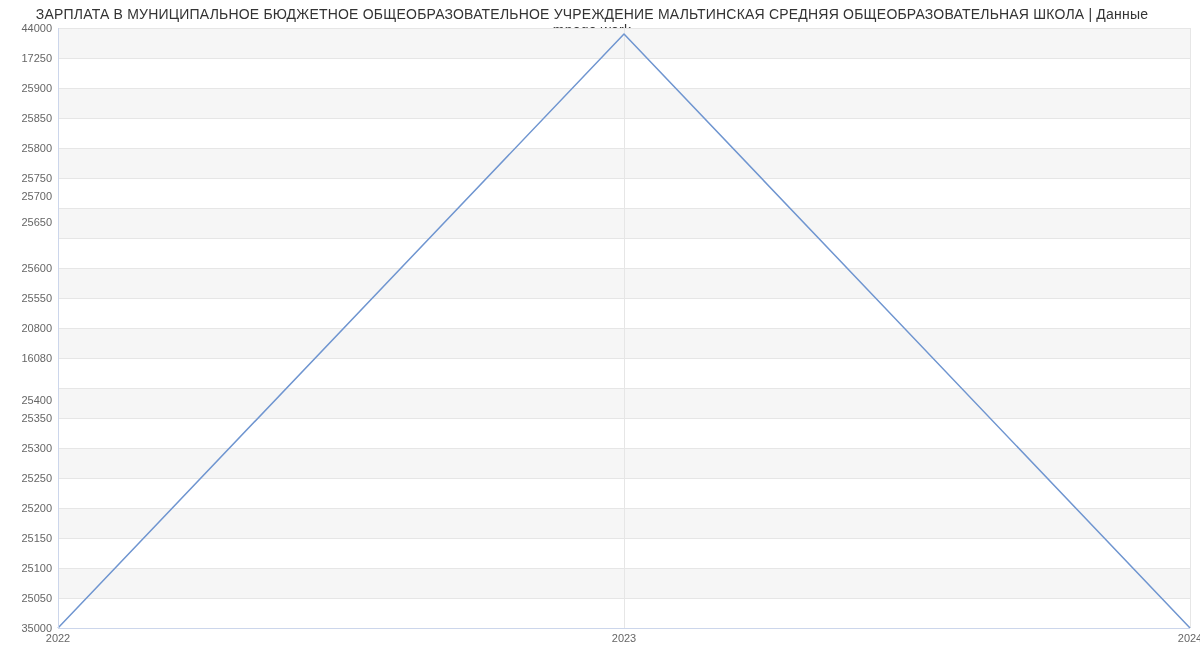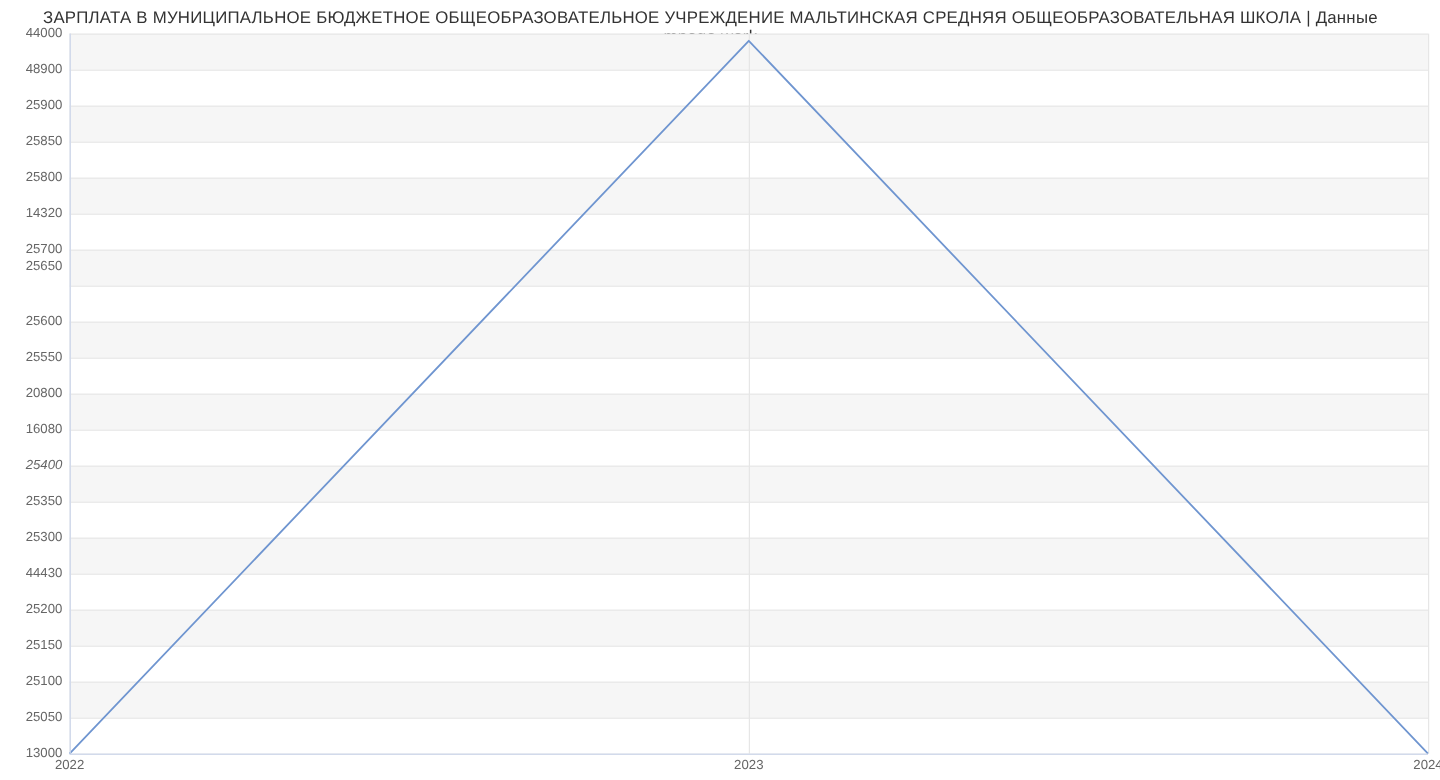--- a/index.html
+++ b/index.html
@@ -144,36 +144,36 @@
         <div class="vgridline" style="left: 1132px;"></div>
       </div>
     <svg class="series" id="series-svg" width="1132" height="600">
         <path d="M0 600 L566 6 L1132 600" fill="none" stroke="#6f95d0" stroke-width="1.5" stroke-linejoin="round"></path>
       </svg>
     <div class="axis-line" id="x-axis-line" style="left: 0px; right: 0px; top: 600px; height: 1px;"></div>
     <div class="axis-line" id="y-axis-line" style="top: 0px; bottom: 0px; left: 0px; width: 1px;"></div>
   </div>
 </div>
 
-<div class="y-tick-label" style="top: 628px;">13000</div>
+<div class="y-tick-label" style="top: 628px;">35000</div>
 <div class="y-tick-label" style="top: 598px;">25050</div>
 <div class="y-tick-label" style="top: 568px;">25100</div>
 <div class="y-tick-label" style="top: 538px;">25150</div>
 <div class="y-tick-label" style="top: 508px;">25200</div>
-<div class="y-tick-label" style="top: 478px;">44430</div>
+<div class="y-tick-label" style="top: 478px;">25250</div>
 <div class="y-tick-label" style="top: 448px;">25300</div>
 <div class="y-tick-label" style="top: 418px;">25350</div>
-<div class="y-tick-label" style="top: 388px; font-style: italic;">25400</div>
+<div class="y-tick-label" style="top: 400px;">25400</div>
 <div class="y-tick-label" style="top: 358px;">16080</div>
 <div class="y-tick-label" style="top: 328px;">20800</div>
 <div class="y-tick-label" style="top: 298px;">25550</div>
 <div class="y-tick-label" style="top: 268px;">25600</div>
 <div class="y-tick-label" style="top: 222px;">25650</div>
-<div class="y-tick-label" style="top: 208px;">25700</div>
-<div class="y-tick-label" style="top: 178px;">14320</div>
+<div class="y-tick-label" style="top: 196px;">25700</div>
+<div class="y-tick-label" style="top: 178px;">25750</div>
 <div class="y-tick-label" style="top: 148px;">25800</div>
 <div class="y-tick-label" style="top: 118px;">25850</div>
 <div class="y-tick-label" style="top: 88px;">25900</div>
-<div class="y-tick-label" style="top: 58px;">48900</div>
+<div class="y-tick-label" style="top: 58px;">17250</div>
 <div class="y-tick-label" style="top: 28px;">44000</div>
 <div class="x-tick-label" style="left: 58px;">2022</div>
 <div class="x-tick-label" style="left: 624px;">2023</div>
 <div class="x-tick-label" style="left: 1190px;">2024</div>
 
 </body></html>

